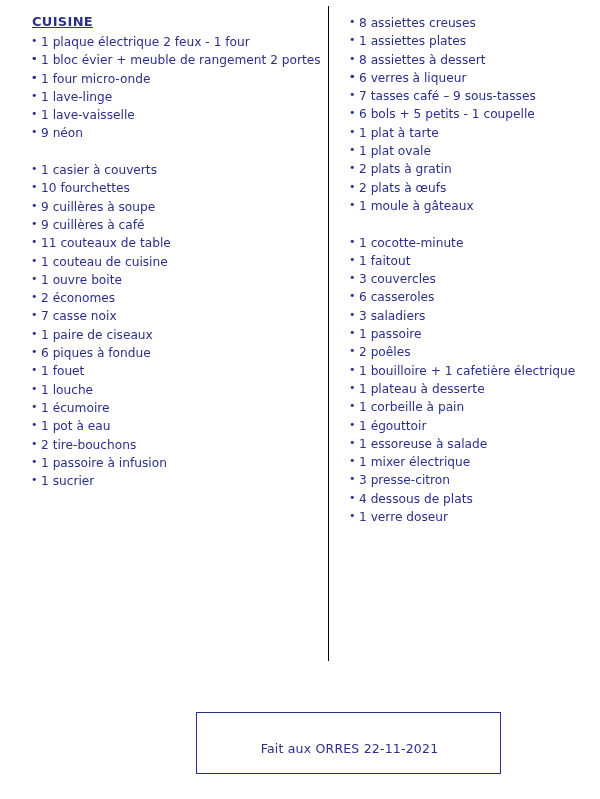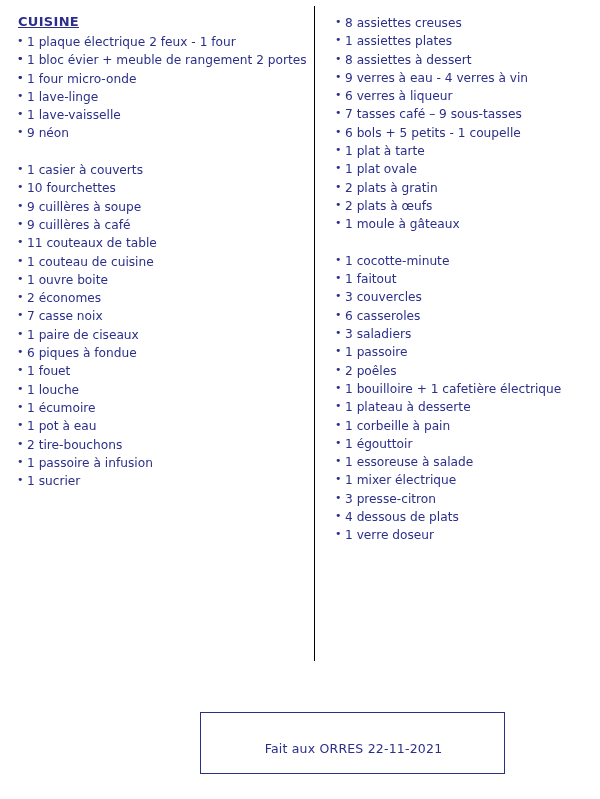--- a/index.html
+++ b/index.html
@@ -10,21 +10,21 @@
     width: 600px;
     height: 799px;
     background: #ffffff;
     font-family: "DejaVu Sans", sans-serif;
     color: #2b2f8a;
     position: relative;
     overflow: hidden;
   }
   .page {
     position: absolute;
-    left: 4px;
+    left: 18px;
     top: 0;
     width: 496px;
     height: 799px;
   }
   .columns {
     position: absolute;
     left: 0;
     top: 0;
     width: 600px;
     height: 670px;
@@ -83,21 +83,20 @@
     padding-left: 0;
   }
   .footer-box {
     position: absolute;
     left: 178px;
     top: 712px;
     width: 305px;
     height: 62px;
     border: 1px solid #2b2f8a;
     box-sizing: border-box;
-    margin-left: 18px;
   }
   .footer-text {
     position: absolute;
     left: 0;
     top: 28px;
     width: 305px;
     text-align: center;
     font-size: 12.5px;
     color: #2b2f8a;
     letter-spacing: 0.2px;
@@ -143,21 +142,21 @@
         </ul>
     </div>
 
     <div class="divider"></div>
 
     <div class="col col-right">
       <ul class="list" id="right-list">
           <li><span class="bullet">•</span><span>8 assiettes creuses</span></li>
           <li><span class="bullet">•</span><span>1 assiettes plates</span></li>
           <li><span class="bullet">•</span><span>8 assiettes à dessert</span></li>
-          <li><span class="bullet">•</span><span>9 verres à eau  -  4 verres à vin</span></li>
+          <li><span class="bullet">•</span></li>
           <li><span class="bullet">•</span><span>6 verres à liqueur</span></li>
           <li><span class="bullet">•</span><span>7 tasses café – 9 sous-tasses</span></li>
           <li><span class="bullet">•</span><span>6 bols + 5 petits  -  1 coupelle</span></li>
           <li><span class="bullet">•</span><span>1 plat à tarte</span></li>
           <li><span class="bullet">•</span><span>1 plat ovale</span></li>
           <li><span class="bullet">•</span><span>2 plats à gratin</span></li>
           <li><span class="bullet">•</span><span>2 plats à œufs</span></li>
           <li><span class="bullet">•</span><span>1 moule à gâteaux</span></li>
           <li class="spacer"></li>
           <li><span class="bullet">•</span><span>1 cocotte-minute</span></li>

